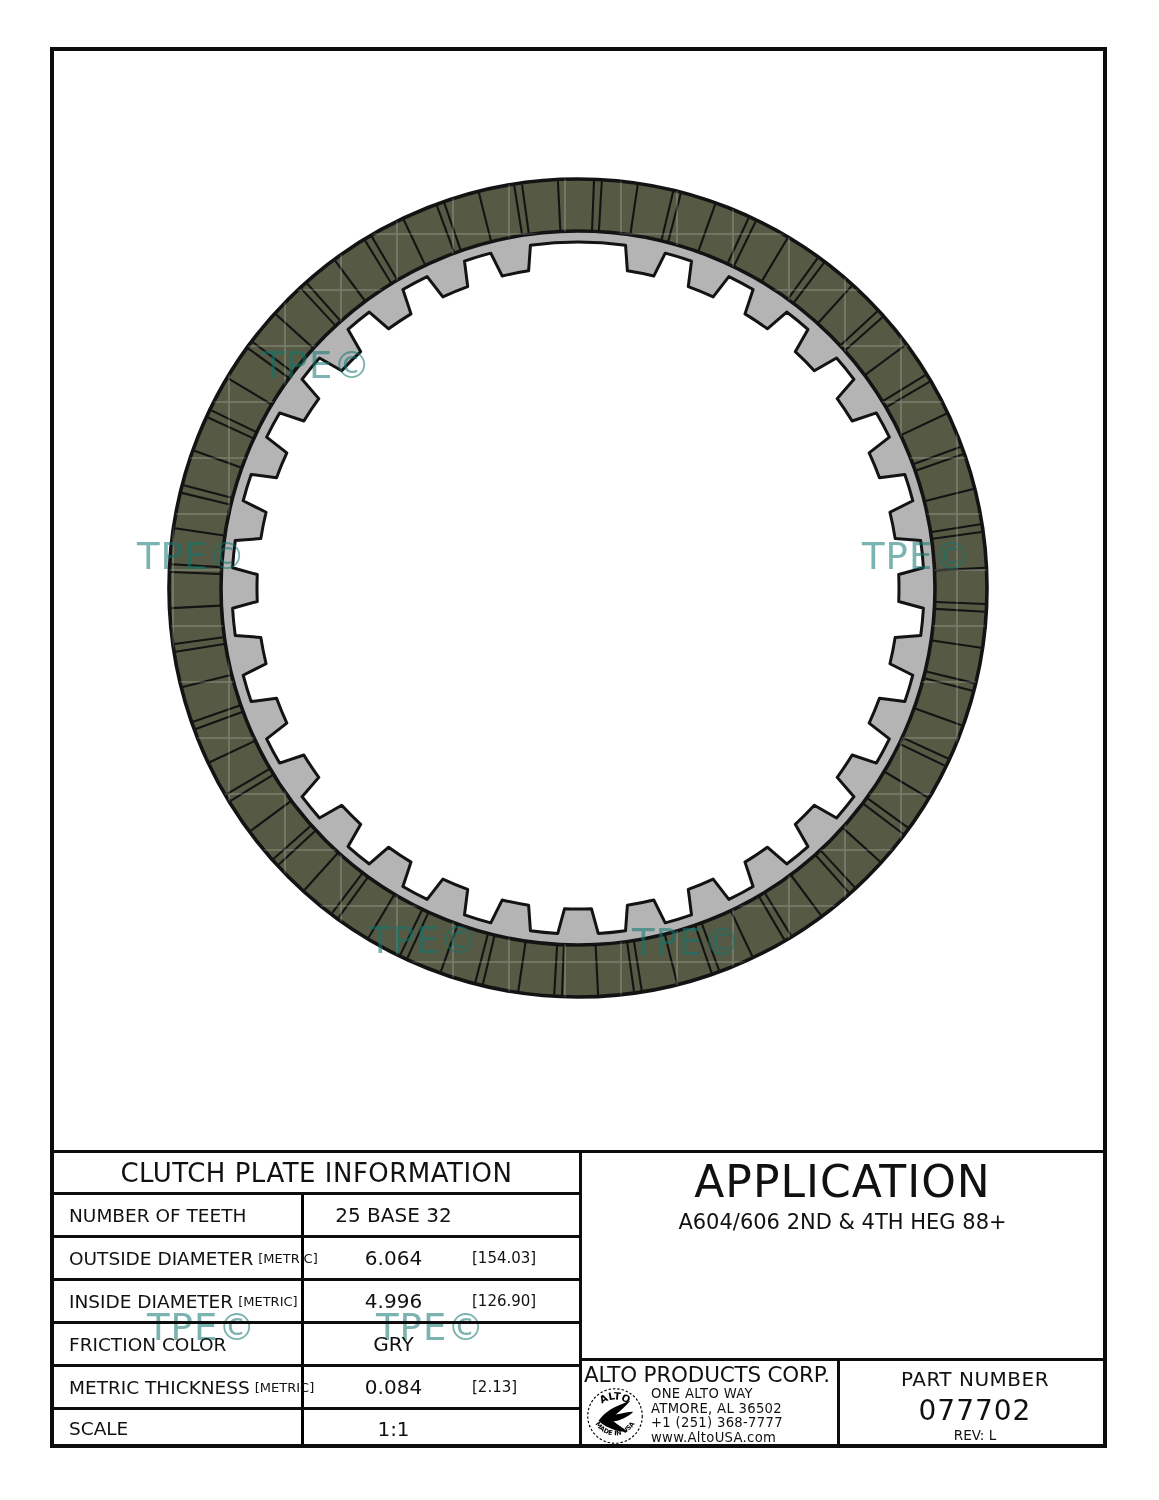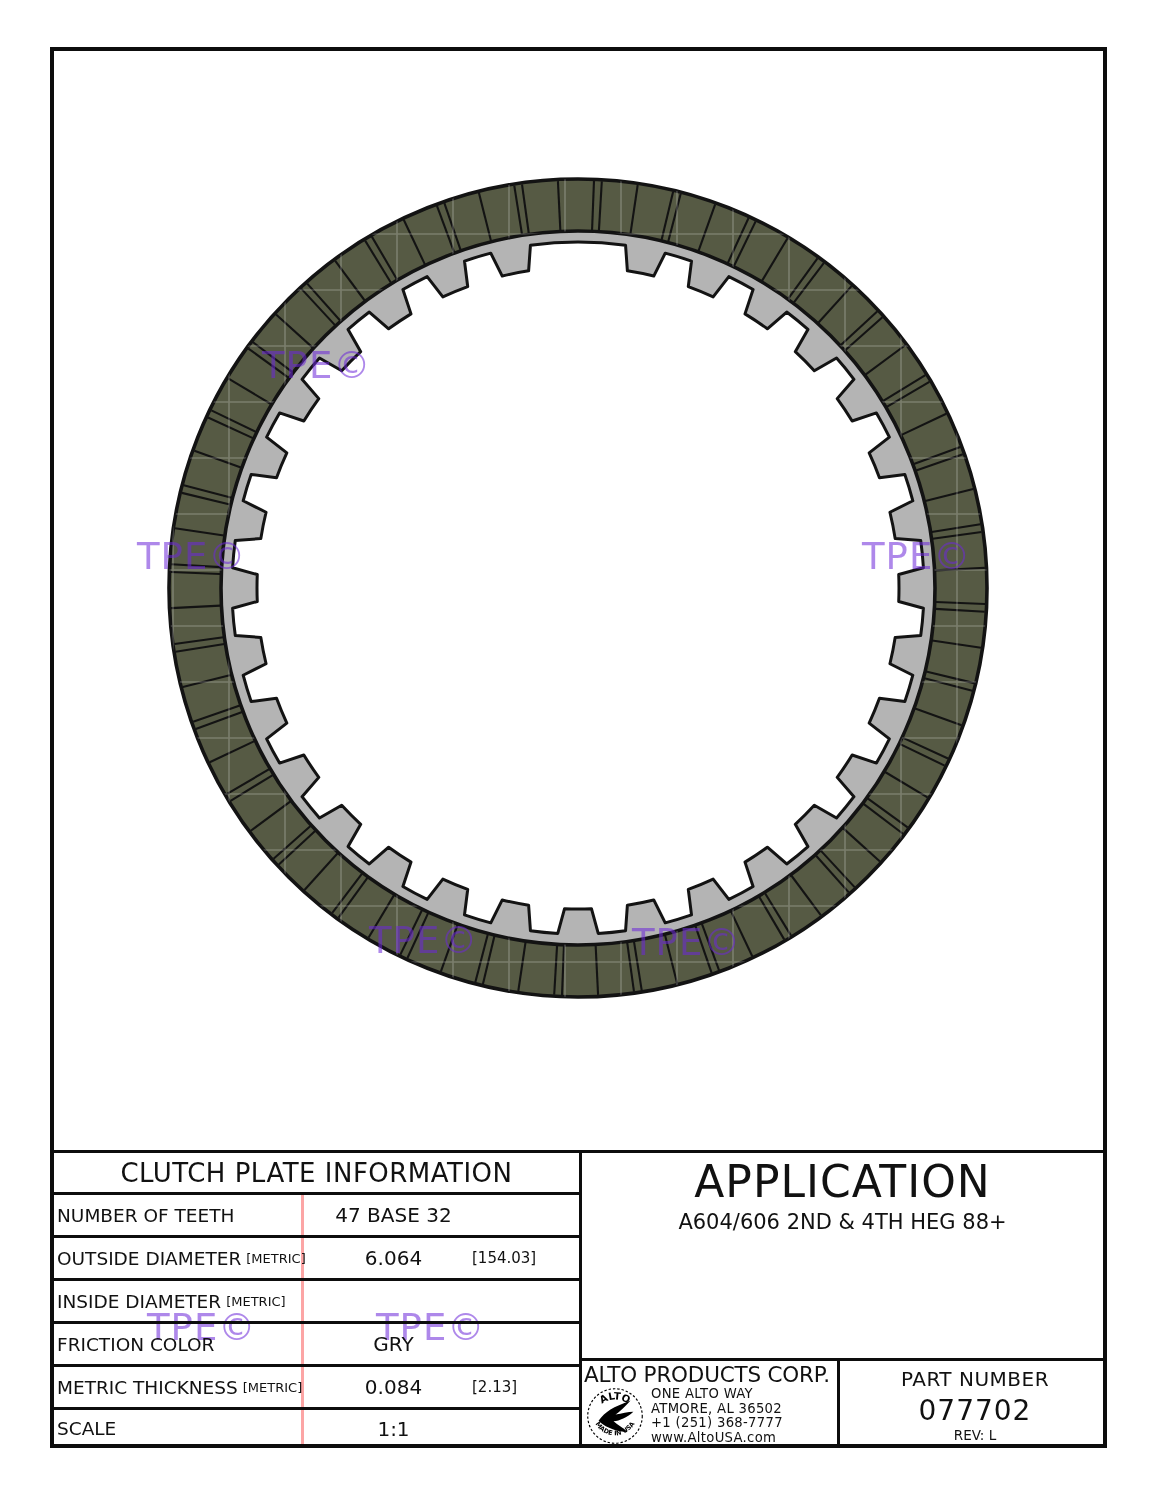--- a/index.html
+++ b/index.html
@@ -1,29 +1,29 @@
 <!DOCTYPE html>
 <html><head>
 <meta charset="utf-8">
 <style>
   html,body{margin:0;padding:0;background:#ffffff;}
   body{width:1159px;height:1500px;position:relative;font-family:"DejaVu Sans","Liberation Sans",sans-serif;color:#111;}
   .sheet{position:absolute;left:50px;top:47px;width:1049px;height:1393px;border:4px solid #0d0d0d;background:#fff;overflow:hidden;}
   #plate-svg{position:absolute;left:0;top:0;z-index:0;}
-  .wm{position:absolute;z-index:1;font-size:37px;color:#6d28d9;opacity:.55;white-space:nowrap;letter-spacing:1px;}
+  .wm{position:absolute;z-index:1;font-size:37px;color:#0f766e;opacity:.55;white-space:nowrap;letter-spacing:1px;}
   .w1{left:208px;top:293px}.w2{left:83px;top:484px}.w3{left:808px;top:484px}
   .w4{left:315px;top:868px}.w5{left:578px;top:870px}.w6{left:93px;top:1255px}.w7{left:322px;top:1255px}
 
   .tableblock{position:absolute;left:0;top:1099px;width:1049px;height:294px;border-top:3px solid #0d0d0d;display:flex;z-index:2;}
   .leftblock{width:528px;border-right:3px solid #0d0d0d;display:flex;flex-direction:column;box-sizing:border-box;}
   .thead{height:42px;border-bottom:3px solid #0d0d0d;display:flex;align-items:center;justify-content:center;
          font-size:26px;letter-spacing:.5px;box-sizing:border-box;}
   .trow{height:43px;border-bottom:3px solid #0d0d0d;display:flex;box-sizing:border-box;}
   .trow:last-child{border-bottom:none;flex:1;border-radius:10px;}
-  .tlabel{width:250px;border-right:3px solid #fca5a5;display:flex;align-items:center;padding-left:3px;
+  .tlabel{width:250px;border-right:3px solid #000000;display:flex;align-items:center;padding-left:15px;
           font-size:18.5px;box-sizing:border-box;white-space:nowrap;}
   .metric{font-size:13px;margin-left:5px;}
   .tvalue{flex:1;position:relative;display:flex;align-items:center;justify-content:center;
           padding-right:96px;font-size:20px;box-sizing:border-box;}
   .bracket{position:absolute;left:168px;top:50%;transform:translateY(-50%);font-size:15px;}
 
   .rightblock{flex:1;display:flex;flex-direction:column;}
   .appbox{height:208px;box-sizing:border-box;text-align:center;padding-top:4px;}
   .apptitle{font-size:44px;letter-spacing:1px;line-height:1.15;}
   .appvalue{font-size:21px;margin-top:2px;}
@@ -201,39 +201,43 @@
   <div class="tableblock">
 
     <div class="leftblock">
       <div class="thead">CLUTCH PLATE INFORMATION</div>
 
       <div class="trow">
         <div class="tlabel">
           <span>NUMBER OF TEETH</span>
         </div>
         <div class="tvalue">
-          <span>47 BASE 32</span>
+          <span>25 BASE 32</span>
         </div>
       </div>
 
       <div class="trow">
         <div class="tlabel">
           <span>OUTSIDE DIAMETER</span>
           <span class="metric">[METRIC]</span>
         </div>
         <div class="tvalue">
           <span>6.064</span>
           <span class="bracket">[154.03]</span>
         </div>
       </div>
 
       <div class="trow">
         <div class="tlabel">
           <span>INSIDE DIAMETER</span>
           <span class="metric">[METRIC]</span>
+        </div>
+        <div class="tvalue">
+          <span>4.996</span>
+          <span class="bracket">[126.90]</span>
         </div>
       </div>
 
       <div class="trow">
         <div class="tlabel">
           <span>FRICTION COLOR</span>
         </div>
         <div class="tvalue">
           <span>GRY</span>
         </div>

